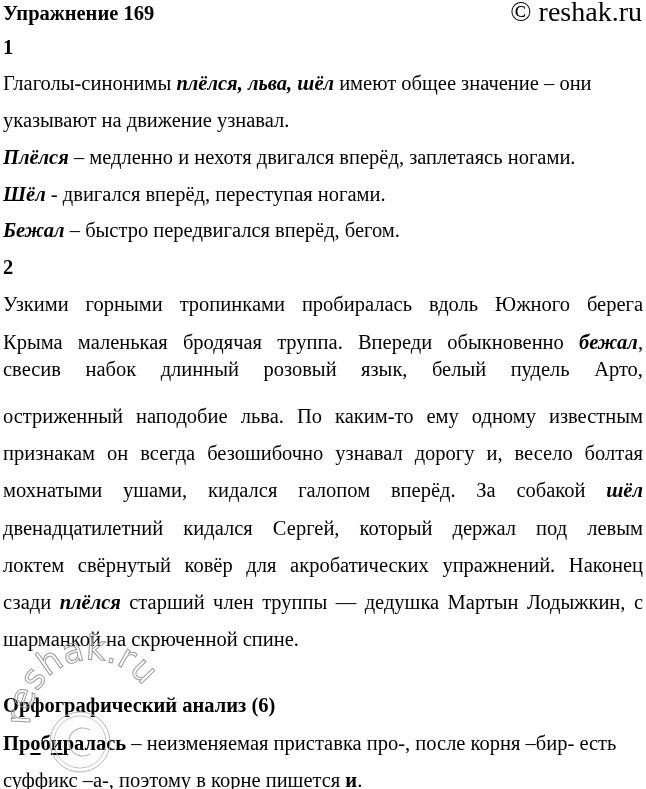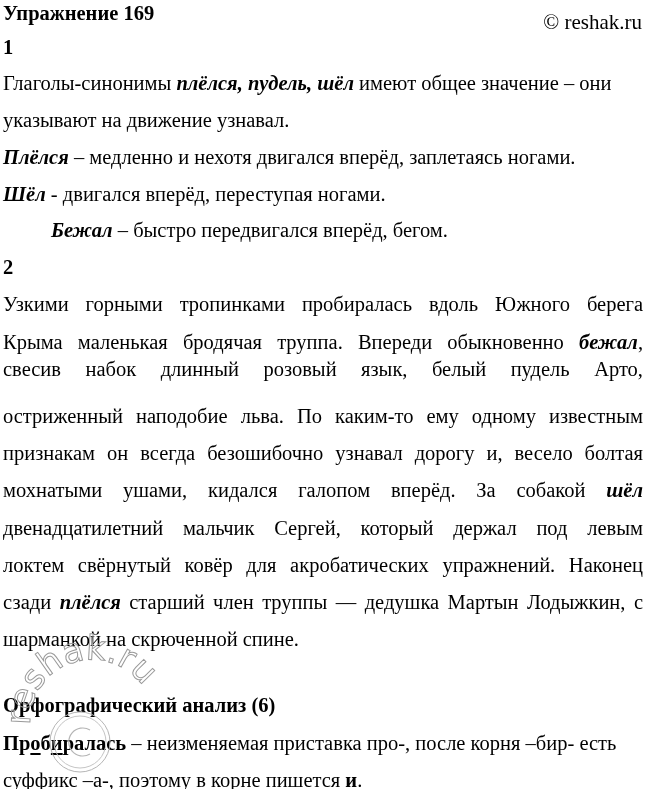--- a/index.html
+++ b/index.html
@@ -33,23 +33,23 @@
     .just {
       text-align: justify;
       text-align-last: justify;
     }
     .bold { font-weight: bold; }
     .bi { font-weight: bold; font-style: italic; }
     .u { text-decoration: underline; text-decoration-thickness: 2px; text-underline-offset: 3px; }
     .header-right {
       position: absolute;
       right: 4px;
-      top: 10px;
+      top: 0px;
       line-height: 24px;
-      font-size: 21px;
+      font-size: 28px;
       margin-left: 44px;
     }
     .watermark {
       position: absolute;
       left: 10px;
       top: 630px;
       width: 170px;
       height: 160px;
       pointer-events: none;
     }
@@ -58,47 +58,47 @@
 <body>
 
 <div class="page">
 
   <div class="line bold" style="top:1px;">Упражнение 169</div>
   <div class="header-right">© reshak.ru</div>
 
   <div class="line bold" style="top:35px;">1</div>
 
   <div class="line" style="top:71px;">
-    <span>Глаголы-синонимы </span><span class="bi">плёлся, пудель, шёл</span><span> имеют общее значение – они</span>
+    <span>Глаголы-синонимы </span><span class="bi">плёлся, льва, шёл</span><span> имеют общее значение – они</span>
   </div>
   <div class="line" style="top:108px;">указывают на движение узнавал.</div>
 
   <div class="line" style="top:145px;">
     <span class="bi">Плёлся</span><span> – медленно и нехотя двигался вперёд, заплетаясь ногами.</span>
   </div>
   <div class="line" style="top:182px;">
     <span class="bi">Шёл</span><span> - двигался вперёд, переступая ногами.</span>
   </div>
-  <div class="line" style="top:218px;margin-left:48px;">
+  <div class="line" style="top:218px;">
     <span class="bi">Бежал</span><span> – быстро передвигался вперёд, бегом.</span>
   </div>
 
   <div class="line bold" style="top:255px;">2</div>
 
   <div class="line just" style="top:292px;">Узкими горными тропинками пробиралась вдоль Южного берега</div>
   <div class="line just" style="top:330px;">
     <span>Крыма маленькая бродячая труппа. Впереди обыкновенно </span><span class="bi">бежал</span><span>,</span>
   </div>
   <div class="line just" style="top:357px;">свесив набок длинный розовый язык, белый пудель Арто,</div>
   <div class="line just" style="top:404px;">остриженный наподобие льва. По каким-то ему одному известным</div>
   <div class="line just" style="top:441px;">признакам он всегда безошибочно узнавал дорогу и, весело болтая</div>
   <div class="line just" style="top:478px;">
     <span>мохнатыми ушами, кидался галопом вперёд. За собакой </span><span class="bi">шёл</span><span></span>
   </div>
-  <div class="line just" style="top:516px;">двенадцатилетний мальчик Сергей, который держал под левым</div>
+  <div class="line just" style="top:516px;">двенадцатилетний кидался Сергей, который держал под левым</div>
   <div class="line just" style="top:553px;">локтем свёрнутый ковёр для акробатических упражнений. Наконец</div>
   <div class="line just" style="top:590px;font-family:Liberation Serif, serif;">
     <span>сзади </span><span class="bi">плёлся</span><span> старший член труппы — дедушка Мартын Лодыжкин, с</span>
   </div>
   <div class="line" style="top:627px;">шарманкой на скрюченной спине.</div>
 
   <div class="line bold" style="top:693px;">Орфографический анализ (6)</div>
 
   <div class="line" style="top:731px;">
     <span class="bold"><span>Пр</span><span class="u">о</span><span>б</span><span class="u">и</span><span>ралась</span></span><span> – неизменяемая приставка про-, после корня –бир- есть</span>

